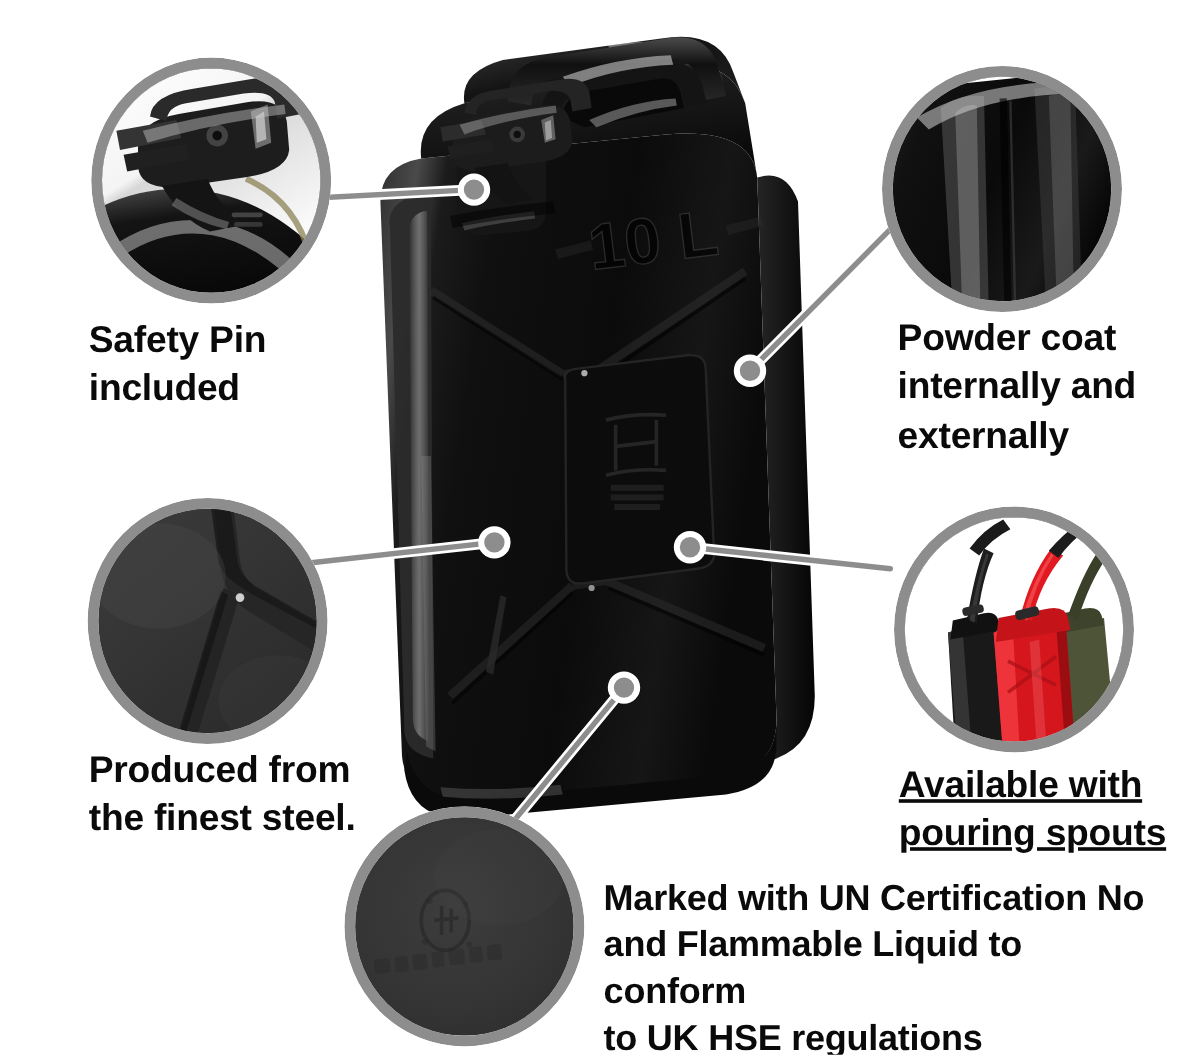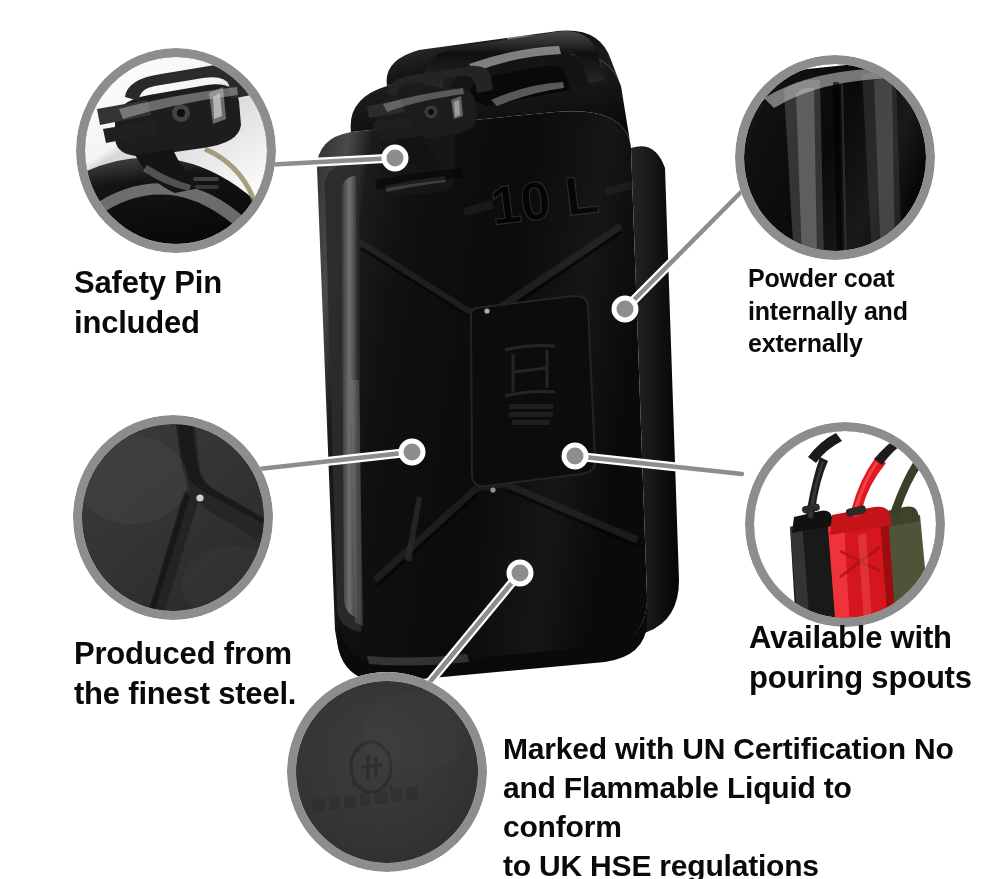--- a/index.html
+++ b/index.html
@@ -46,21 +46,21 @@
   .label{
     position:absolute;
     z-index:70;
     color:#0a0a0a;
     font-weight:bold;
     line-height:1.30;
     letter-spacing:-0.2px;
     white-space:pre-line;
   }
   .label.sz1{font-size:31px;}
-  .label.sz2{font-size:25px;}
+  .label.sz2{font-size:31px;}
   .label.sz3{font-size:30px;}
 </style>
 </head>
 <body>
 
 <div id="stage">
 
   <div id="product">
     <svg viewBox="0 0 460 660" width="460" height="660" xmlns="http://www.w3.org/2000/svg">
       <defs>
@@ -344,21 +344,21 @@
 
         <circle cx="118" cy="74" r="3.6" fill="#e2e2e2" opacity="0.9"></circle>
 
         <ellipse cx="50" cy="56" rx="56" ry="44" fill="#4a4a4a" opacity="0.35"></ellipse>
         <ellipse cx="150" cy="160" rx="50" ry="38" fill="#3e3e3e" opacity="0.3"></ellipse>
       </svg>
     </div>
     <div class="ring"></div>
   </div>
 
-  <div class="label sz1" style="left:74px;top:622px;width:270px;margin-top:12px;">Produced from
+  <div class="label sz1" style="left:74px;top:622px;width:270px;">Produced from
 the finest steel.</div>
 
   <div class="bubble" style="left:745px;top:422px;width:200px;height:205px;">
     <div class="inner">
       <svg viewBox="0 0 182 187" preserveAspectRatio="xMidYMid slice">
         <rect width="182" height="187" fill="#ffffff"></rect>
 
         <g>
           <path d="M120 92 L166 84 L176 190 L128 196 Z" fill="#4e5438"></path>
           <path d="M120 92 L132 88 L140 196 L128 196 Z" fill="#6a7050" opacity="0.8"></path>
@@ -392,21 +392,21 @@
 
         <path d="M54 26 Q66 10 82 2 L88 10 Q72 18 62 32 Z" fill="#1a1a1a"></path>
 
         <rect x="92" y="76" width="20" height="8" rx="3" fill="#2a2a2a" transform="rotate(-14 102 80)"></rect>
         <rect x="48" y="74" width="18" height="7" rx="3" fill="#2a2a2a" transform="rotate(-12 57 78)"></rect>
       </svg>
     </div>
     <div class="ring"></div>
   </div>
 
-  <div class="label sz1" style="left:749px;top:618px;width:250px;">Available with
+  <div class="label sz1" style="left:749px;top:634px;width:250px;text-decoration:underline;">Available with
 pouring spouts</div>
 
   <div class="bubble" style="left:287px;top:672px;width:200px;height:200px;">
     <div class="inner">
       <svg viewBox="0 0 182 182" preserveAspectRatio="xMidYMid slice">
         <defs>
           <radialGradient id="b5bg" cx="0.45" cy="0.4" r="0.8">
             <stop offset="0" stop-color="#3d3d3d"></stop>
             <stop offset="0.6" stop-color="#343434"></stop>
             <stop offset="1" stop-color="#2b2b2b"></stop>

